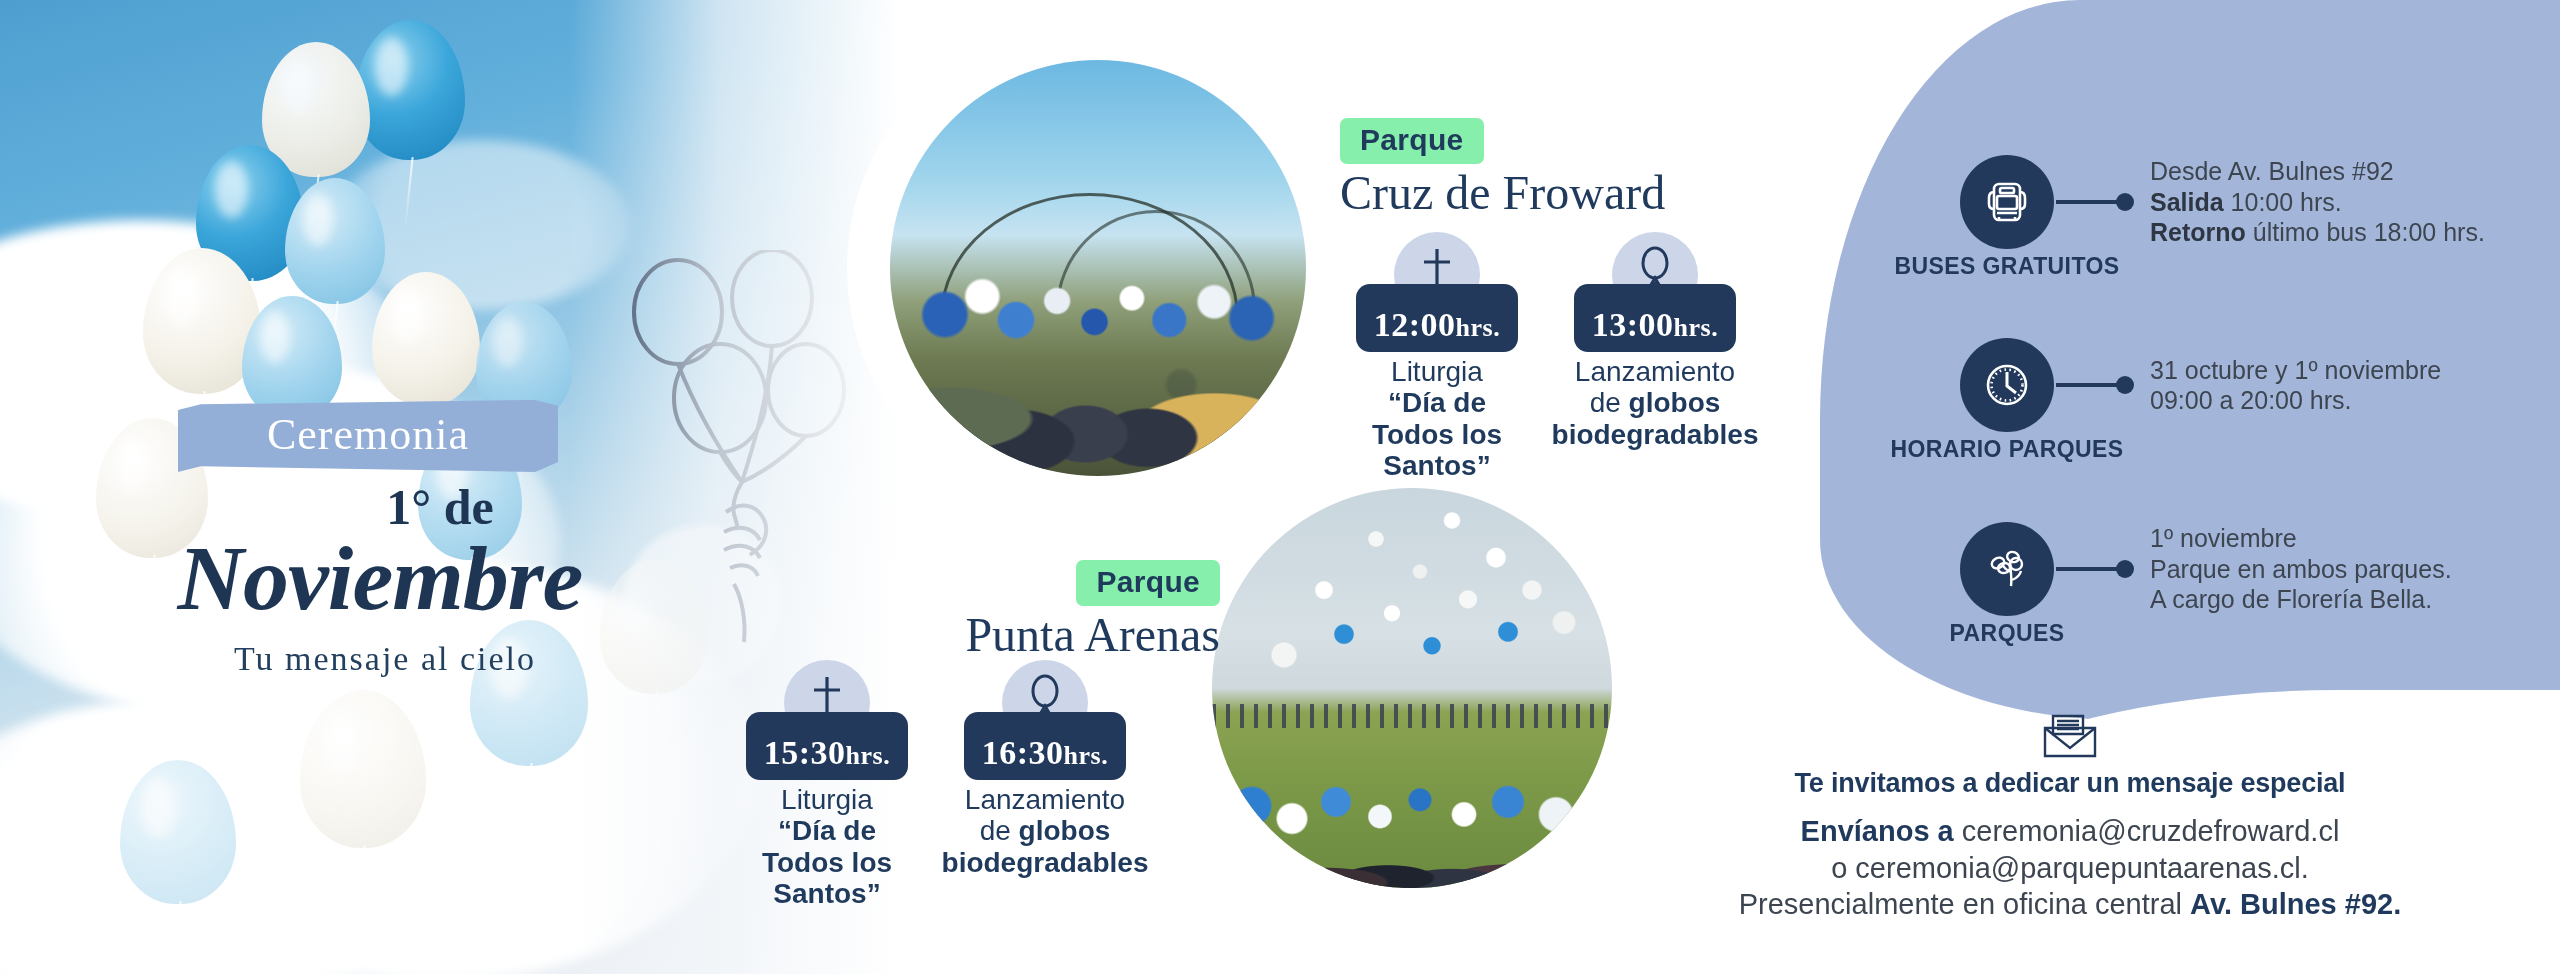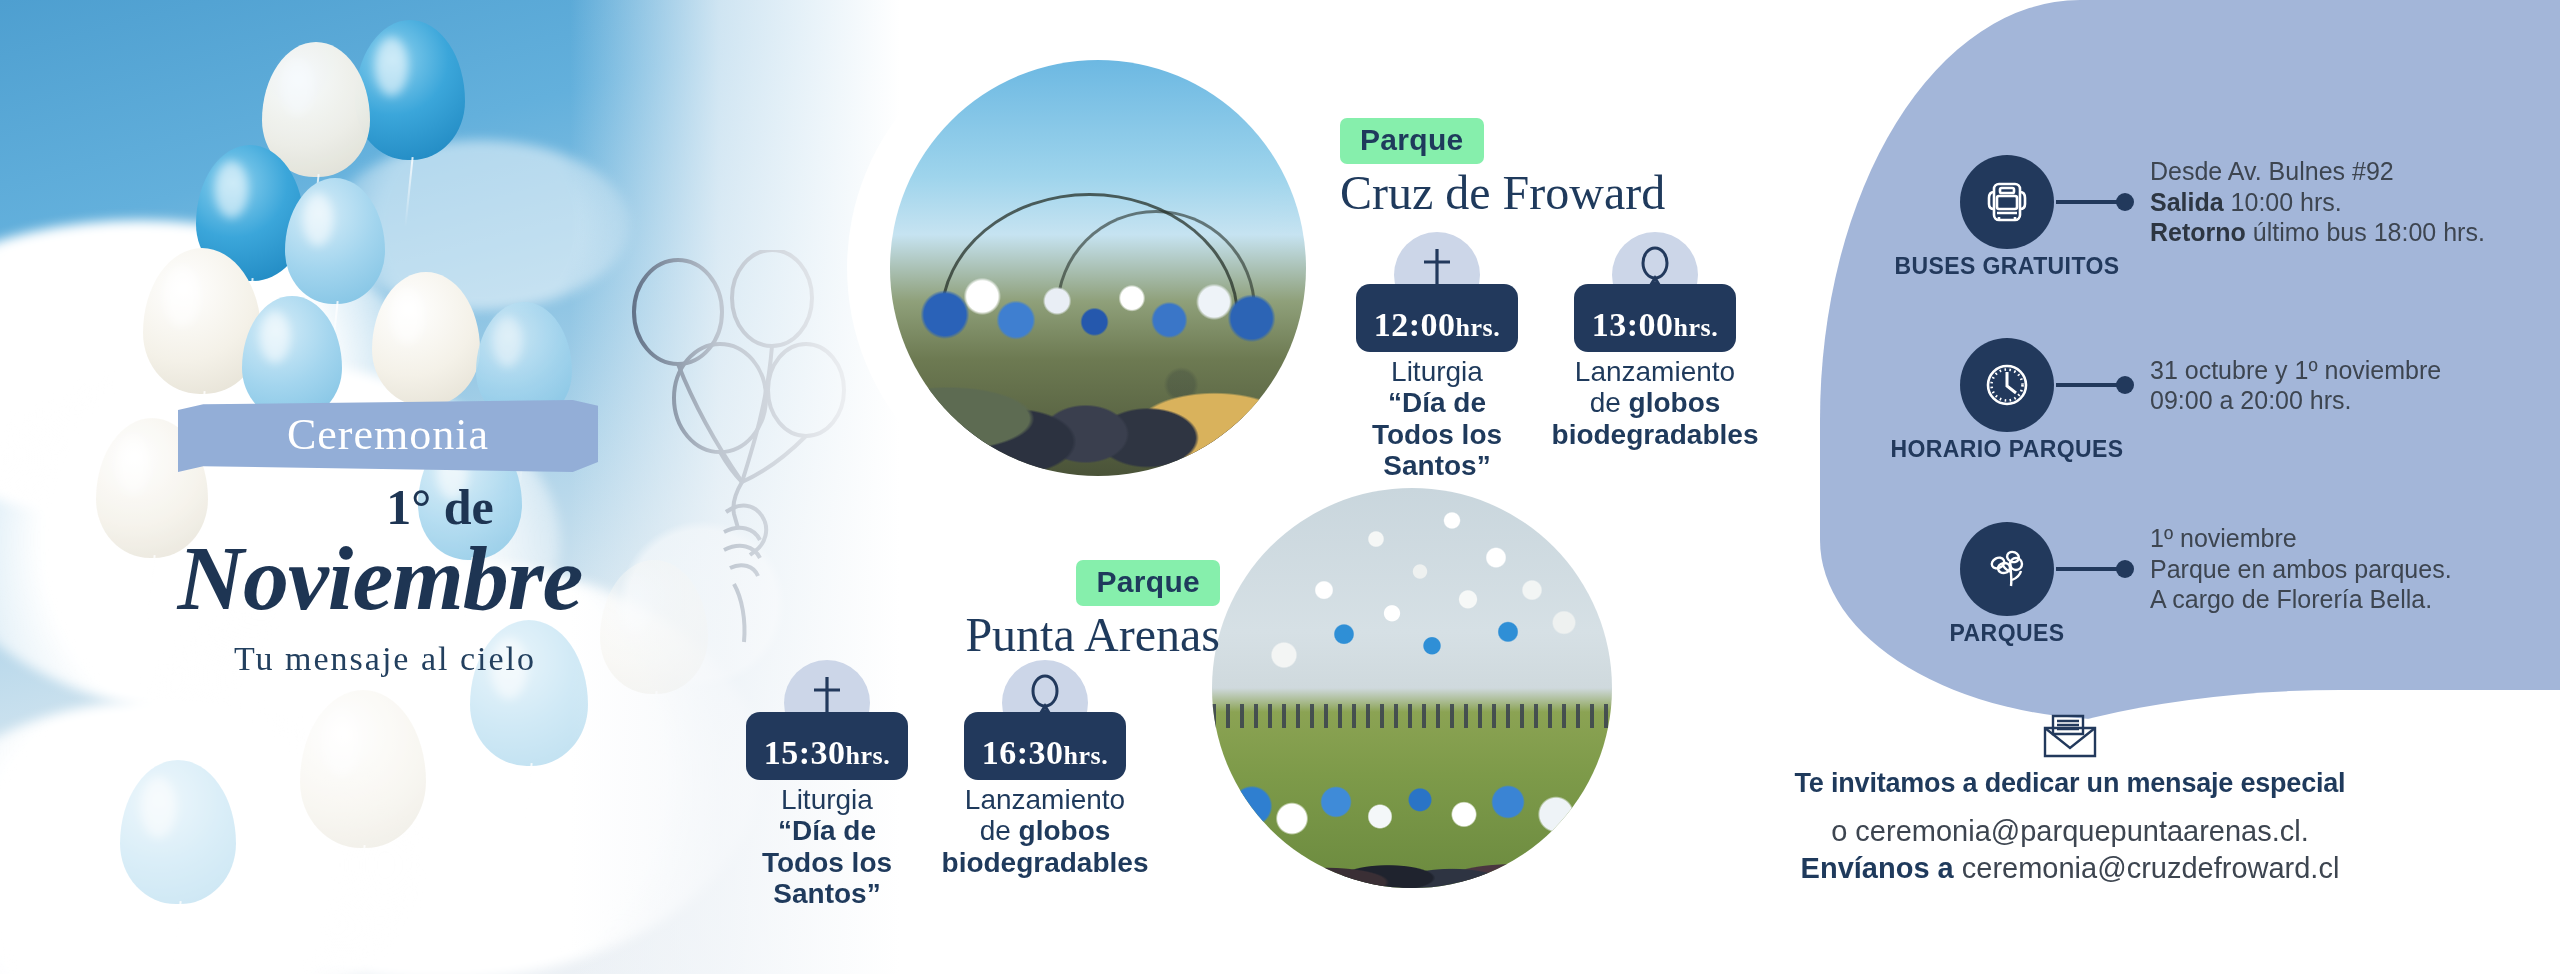--- a/index.html
+++ b/index.html
@@ -43,21 +43,21 @@
   .photo-left .fade-r{
     position:absolute; right:0; top:0; width:330px; height:100%;
     background:linear-gradient(90deg, rgba(238,242,246,0) 0%, rgba(244,247,250,.75) 45%, #ffffff 100%);
   }
 
   
   .linart { position:absolute; left:600px; top:250px; width:280px; height:430px; }
 
   
   .ribbon {
-    position:absolute; left:178px; top:400px; width:420px; height:72px;
+    position:absolute; left:178px; top:400px; width:380px; height:72px;
     background:#93aed7;
     clip-path:polygon(0 14%, 6% 6%, 94% 0%, 100% 8%, 100% 86%, 94% 100%, 6% 92%, 0 100%);
     display:flex; align-items:center; justify-content:center;
   }
   .ribbon span{
     font-family:"Liberation Serif", serif; color:#fff; font-size:44px; letter-spacing:1px;
     transform:translateY(-2px);
   }
   .date-line1{
     position:absolute; left:270px; top:478px; width:340px; text-align:center;
@@ -457,17 +457,18 @@
   <div class="contact">
     <div class="env">
       <svg width="62" height="48" viewBox="0 0 62 48" fill="none" stroke="#22395c" stroke-width="2.4">
         <path d="M14 4 h30 v18 h-30 z"></path>
         <path d="M18 9 h22 M18 13 h22 M18 17 h22"></path>
         <path d="M6 16 h50 v28 h-50 z"></path>
         <path d="M6 16 L31 36 L56 16"></path>
       </svg>
     </div>
     <div class="lead">Te invitamos a dedicar un mensaje especial</div>
+    <div class="line"><b>Envíanos a</b><span> ceremonia@cruzdefroward.cl</span></div>
     <div class="line">o ceremonia@parquepuntaarenas.cl.</div>
-    <div class="line"><b>Envíanos a</b><span> ceremonia@cruzdefroward.cl</span></div>
+    <div class="line"><span>Presencialmente en oficina central </span><b>Av. Bulnes #92.</b></div>
   </div>
 
 </div>
 
 </body></html>

